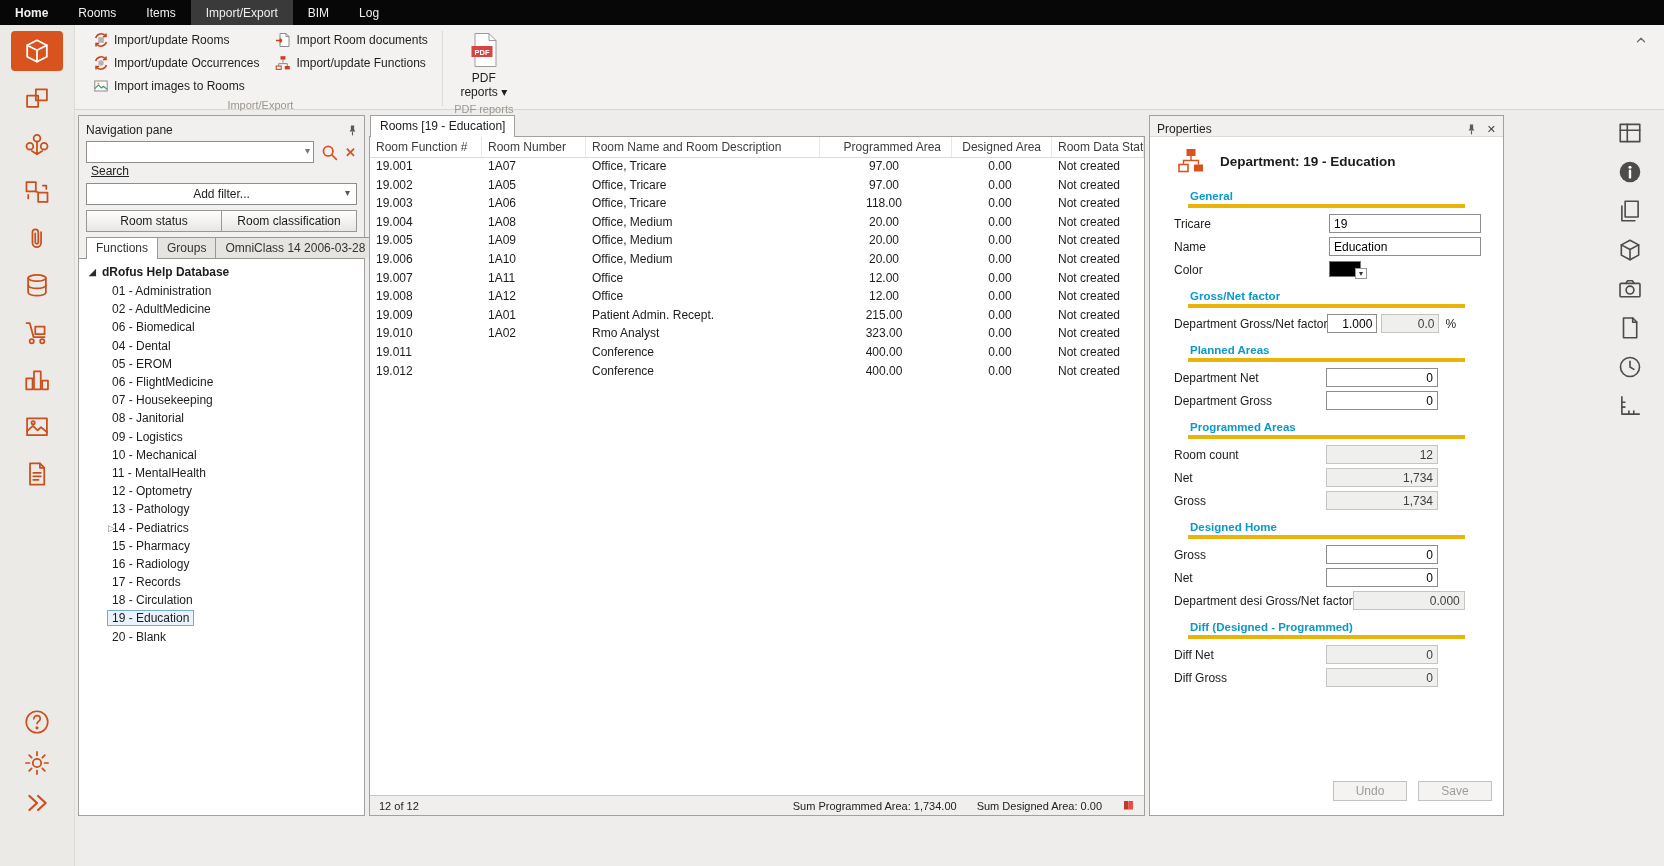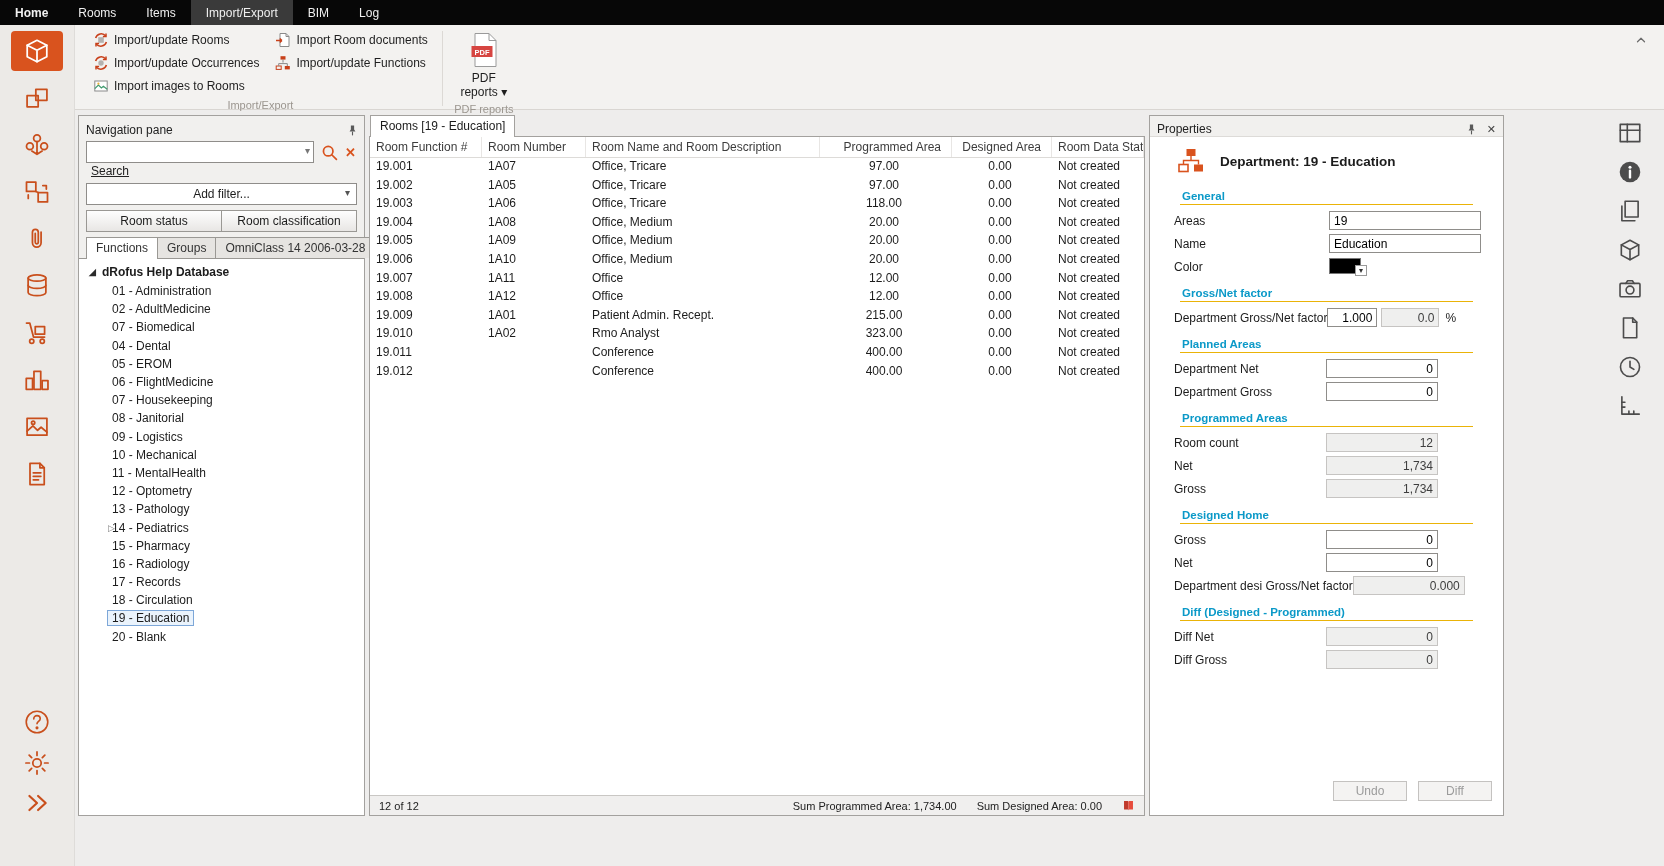--- a/index.html
+++ b/index.html
@@ -80,21 +80,21 @@
 .trow>div:nth-child(4),.trow>div:nth-child(5){text-align:center;padding-right:10px}
 .tbl-status{height:20px;background:#f0efee;border-top:1px solid #c9c7c4;display:flex;align-items:center;font-size:11px;padding:0 9px;color:#222;flex:none}
 .tbl-status .right{margin-left:auto;display:flex;align-items:center;gap:20px}
 
 
 .props{width:355px;background:#fff;border:1px solid #a3a19e;margin-right:92px;display:flex;flex-direction:column;position:relative;flex:none}
 .props .pane-head{background:#f1f0ee;border-bottom:1px solid #dddbd8}
 .props-body{flex:1;padding:4px 22px 44px;overflow:hidden}
 .props-header{display:flex;align-items:center;gap:14px;padding:6px 2px 6px 4px}
 .props-title{font-size:13.5px;font-weight:700}
-.psec-head{color:#0b99c8;font-weight:700;font-size:11.5px;border-bottom:1px solid #eab308;padding:0 0 2px 2px;margin:9px 8px 4px}
+.psec-head{color:#0b99c8;font-weight:700;font-size:11.5px;border-bottom:4px solid #eab308;padding:0 0 2px 2px;margin:9px 16px 4px}
 .prow{display:flex;align-items:center;height:23px;font-size:12px;padding-left:2px}
 .prow .plabel{flex:1;white-space:nowrap}
 .pinput{height:19px;border:1px solid #8f8d8a;background:#fff;font:12px "Liberation Sans",sans-serif;padding:0 4px;text-align:right;flex:none}
 .pinput.ro{background:#efefee;border-color:#c6c4c2;color:#3e3e3e}
 .pinput.left{text-align:left}
 .pinput.w-wide{width:152px}
 .pinput.w-std{width:112px}
 .pinput.w-f1{width:50px}
 .pinput.w-f2{width:58px}
 .gap4{width:4px;flex:none}
@@ -353,21 +353,21 @@
         <div class="tree">
           <div class="tree-root">
             <span class="root-arrow tg">◢</span>
             <span>dRofus Help Database</span>
           </div>
           <div style="display:contents"><div class="titem">
                 <span class="tlabel">01 - Administration</span>
               </div><div class="titem">
                 <span class="tlabel">02 - AdultMedicine</span>
               </div><div class="titem">
-                <span class="tlabel">07 - Biomedical</span>
+                <span class="tlabel">06 - Biomedical</span>
               </div><div class="titem">
                 <span class="tlabel">04 - Dental</span>
               </div><div class="titem">
                 <span class="tlabel">05 - EROM</span>
               </div><div class="titem">
                 <span class="tlabel">06 - FlightMedicine</span>
               </div><div class="titem">
                 <span class="tlabel">07 - Housekeeping</span>
               </div><div class="titem">
                 <span class="tlabel">08 - Janitorial</span>
@@ -548,21 +548,21 @@
                   <rect x="18" y="17.5" width="9" height="7" fill="#d9531e"></rect>
                   <path d="M15 9v4.5M7.5 17.5V13.5h15v4" fill="none" stroke="#d9531e" stroke-width="1.4"></path>
                 </svg>
               </span>
             <span class="props-title">Department: 19 - Education</span>
           </div>
 
           <div class="psec">
             <div class="psec-head">General</div>
             <div class="prow">
-              <span class="plabel">Areas</span>
+              <span class="plabel">Tricare</span>
               <input class="pinput w-wide left" value="19" style="">
             </div>
             <div class="prow">
               <span class="plabel">Name</span>
               <input class="pinput w-wide left" value="Education" style="">
             </div>
             <div class="prow">
               <span class="plabel">Color</span>
               <div class="color-cell">
                 <span class="swatch" style="background: rgb(0, 0, 0);"></span>
@@ -638,21 +638,21 @@
                 </div>
                 <div class="prow">
                   <span class="plabel">Diff Gross</span>
                   <input class="pinput w-std ro" value="0" readonly="" style="">
                   <span class="endpad"></span>
                 </div>
               </div></div>
         </div>
         <div class="props-footer">
           <button class="pbtn">Undo</button>
-          <button class="pbtn">Diff</button>
+          <button class="pbtn">Save</button>
         </div>
       </div>
 
       <div class="right-strip">
           <div class="rs-icon">
             <span class="icn">
               <svg viewBox="0 0 24 24" width="26" height="26" fill="none" stroke="currentColor" stroke-width="1.5" stroke-linecap="round" stroke-linejoin="round">
                 <rect x="3" y="4" width="18" height="16"></rect>
                 <path d="M9.5 4v16M3 9.5h18"></path>
               </svg>

